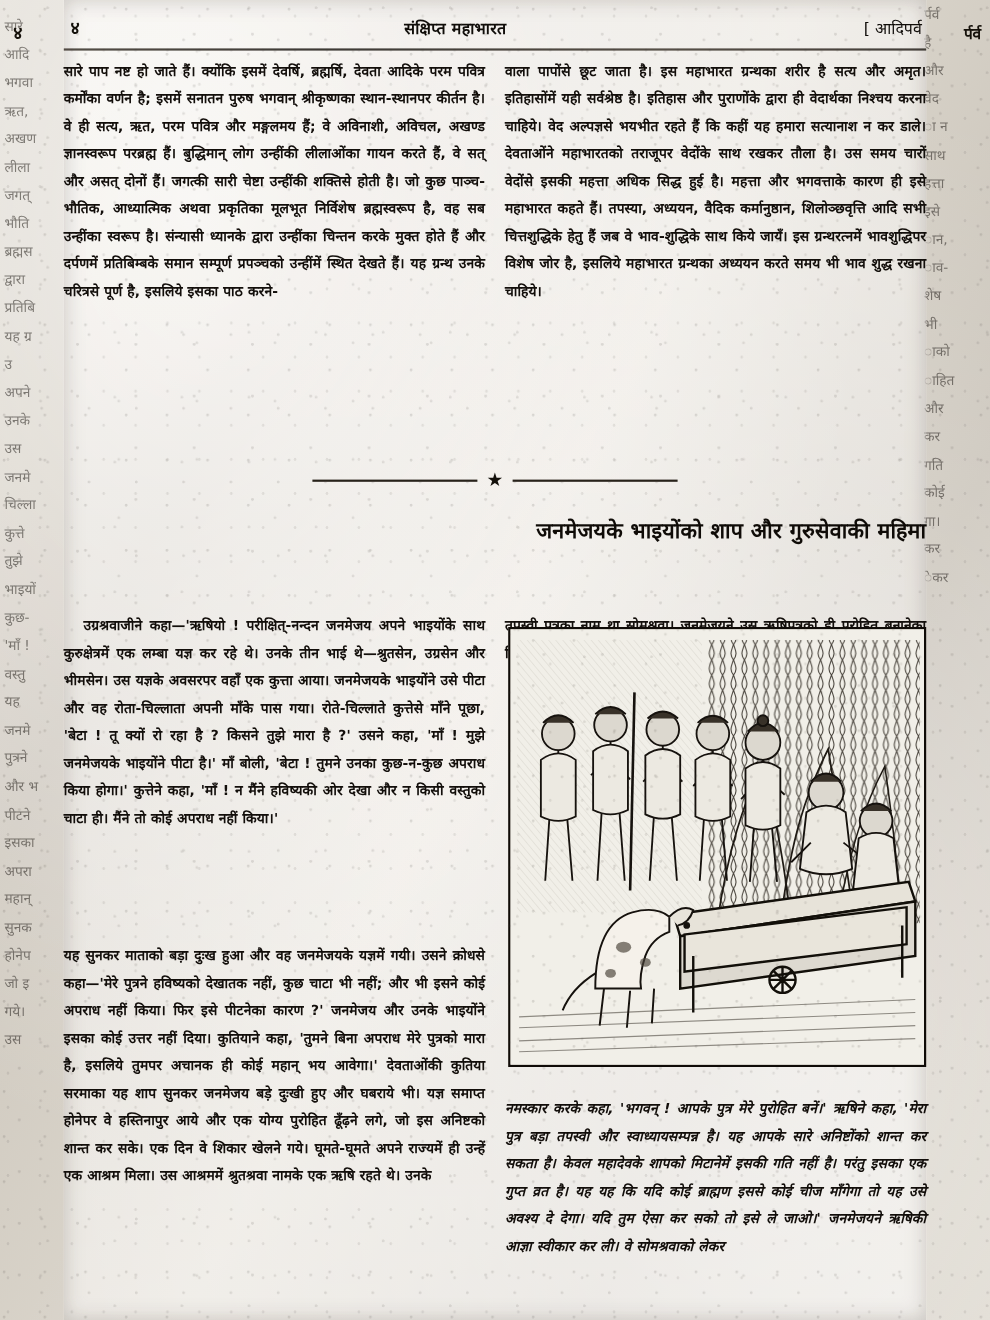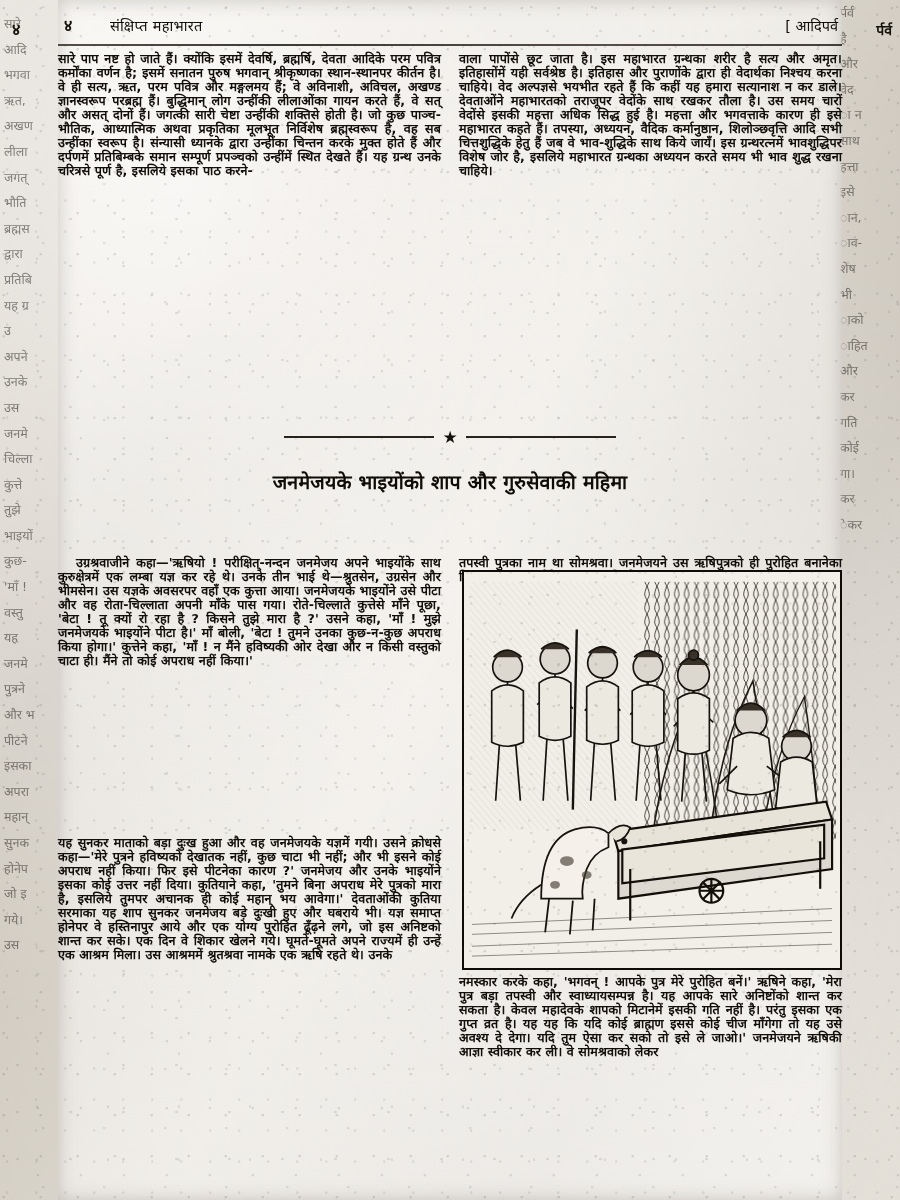--- a/index.html
+++ b/index.html
@@ -52,59 +52,59 @@
 
   
   .hdr{
     position:absolute;left:0;right:0;top:12px;height:26px;
     display:flex;align-items:center;
   }
   .hdr .folio{
     width:46px;text-align:left;font-size:16px;font-weight:bold;padding-left:6px;color:#17140f;
   }
   .hdr .booktitle{
-    flex:1;font-size:14.5px;font-weight:normal;letter-spacing:.3px;
+    flex:1;text-align:center;font-size:14.5px;font-weight:bold;letter-spacing:.3px;
   }
   .hdr .parva{
     width:120px;text-align:right;font-size:14.5px;font-weight:normal;padding-right:4px;
   }
   .rule{
     position:absolute;left:0;right:0;top:44px;height:2px;
     background:linear-gradient(90deg,#3a342c,#221e19 30%,#3d362e 70%,#2a251f);
     opacity:.85;
   }
 
   
   .cols{
     position:absolute;left:0;right:0;top:52px;display:flex;gap:18px;
   }
   .col{width:calc(50% - 9px);}
   p.txt{
     margin:0 0 0 0;
     font-size:12.6px;
-    line-height:14px;
+    line-height:25px;
     text-align:justify;
     text-justify:inter-word;
     color:#171310;
     font-weight:600;
     letter-spacing:.1px;
   }
   p.txt.indent{text-indent:18px;}
 
   
   .divider{
     position:absolute;left:0;right:0;top:425px;height:24px;
     display:flex;align-items:center;justify-content:center;
   }
   .divider .dash{height:2px;width:150px;background:#2b261f;}
   .divider .star{margin:0 8px;font-size:17px;line-height:1;color:#181510;}
 
   
   .chapter{
-    position:absolute;left:0;right:0;top:468px;text-align:center;
+    position:absolute;left:0;right:0;top:468px;text-align:right;
     font-size:19.5px;font-weight:bold;letter-spacing:.2px;color:#14110d;
   }
 
   
   .cols2{
     position:absolute;left:0;right:0;top:508px;display:flex;gap:18px;margin-top:48px;
   }
   
   .illus-wrap{
     position:absolute;right:0;top:570px;width:380px;height:400px;
@@ -113,21 +113,21 @@
     width:100%;height:100%;
     border:2.5px solid #14110d;
     background:#e6e2da;
     box-sizing:border-box;
     overflow:hidden;
     position:relative;
   }
   .illus svg{display:block;width:100%;height:100%;}
 
   
-  .blk{position:absolute;}
+  .blk{position:absolute;margin-top:20px;}
 </style>
 </head>
 <body>
 
 <div id="page">
 
   <div class="ghost left" id="ghost-left">
       <div class="gline">सारे</div>
       <div class="gline">आदि</div>
       <div class="gline">भगवा</div>
@@ -244,21 +244,21 @@
       </div>
       <div class="col">
         <p class="txt">तपस्वी पुत्रका नाम था सोमश्रवा। जनमेजयने उस ऋषिपुत्रको ही पुरोहित बनानेका निश्चय किया। उन्होंने श्रुतश्रवा ऋषिको</p>
       </div>
     </div>
 
     <div class="blk" style="left:0;top:836px;width:calc(50% - 9px);">
       <p class="txt">यह सुनकर माताको बड़ा दुःख हुआ और वह जनमेजयके यज्ञमें गयी। उसने क्रोधसे कहा—'मेरे पुत्रने हविष्यको देखातक नहीं, कुछ चाटा भी नहीं; और भी इसने कोई अपराध नहीं किया। फिर इसे पीटनेका कारण ?' जनमेजय और उनके भाइयोंने इसका कोई उत्तर नहीं दिया। कुतियाने कहा, 'तुमने बिना अपराध मेरे पुत्रको मारा है, इसलिये तुमपर अचानक ही कोई महान् भय आवेगा।' देवताओंकी कुतिया सरमाका यह शाप सुनकर जनमेजय बड़े दुःखी हुए और घबराये भी। यज्ञ समाप्त होनेपर वे हस्तिनापुर आये और एक योग्य पुरोहित ढूँढ़ने लगे, जो इस अनिष्टको शान्त कर सके। एक दिन वे शिकार खेलने गये। घूमते-घूमते अपने राज्यमें ही उन्हें एक आश्रम मिला। उस आश्रममें श्रुतश्रवा नामके एक ऋषि रहते थे। उनके</p>
     </div>
 
-    <div class="blk" style="right:0;top:975px;width:calc(50% - 9px);">
+    <div class="blk" style="right:0;top:975px;width:calc(50% - 9px);font-style:italic;">
       <p class="txt">नमस्कार करके कहा, 'भगवन् ! आपके पुत्र मेरे पुरोहित बनें।' ऋषिने कहा, 'मेरा पुत्र बड़ा तपस्वी और स्वाध्यायसम्पन्न है। यह आपके सारे अनिष्टोंको शान्त कर सकता है। केवल महादेवके शापको मिटानेमें इसकी गति नहीं है। परंतु इसका एक गुप्त व्रत है। यह यह कि यदि कोई ब्राह्मण इससे कोई चीज माँगेगा तो यह उसे अवश्य दे देगा। यदि तुम ऐसा कर सको तो इसे ले जाओ।' जनमेजयने ऋषिकी आज्ञा स्वीकार कर ली। वे सोमश्रवाको लेकर</p>
     </div>
 
     <div class="illus-wrap">
       <div class="illus">
         <svg viewBox="0 0 380 400" preserveAspectRatio="none">
           <defs>
             <pattern id="hatch" width="6" height="6" patternUnits="userSpaceOnUse" patternTransform="rotate(35)">
               <line x1="0" y1="0" x2="0" y2="6" stroke="#3a342c" stroke-width="1"></line>
             </pattern>

